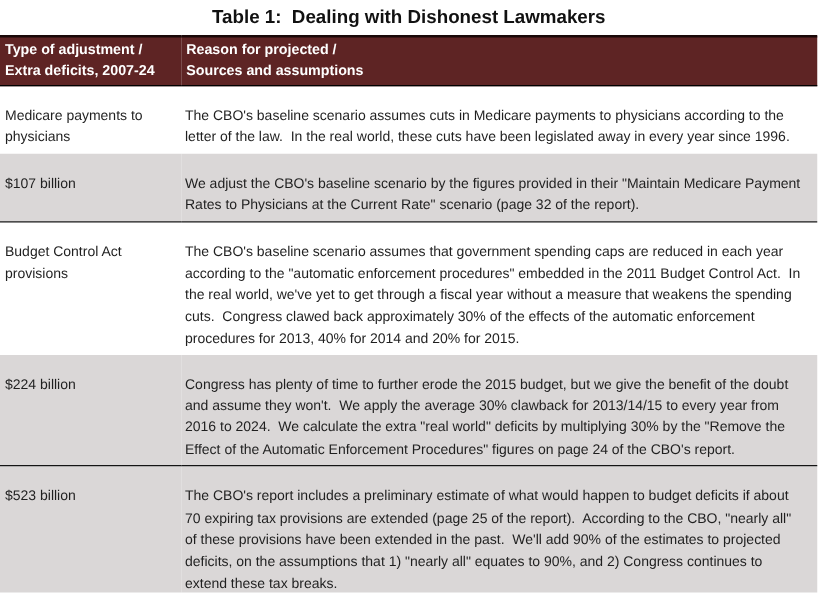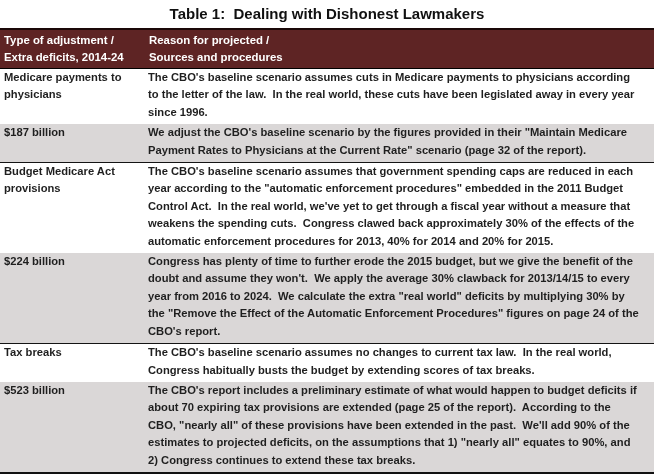--- a/index.html
+++ b/index.html
@@ -43,22 +43,21 @@
     text-align: left;
     font-weight: bold;
     font-size: 11.4px;
     line-height: 16.5px;
     vertical-align: top;
     padding: 2px 6px 3px 4px;
   }
   thead tr { border-bottom: 1.5px solid #000000; margin-left: 47px; }
   td {
     vertical-align: top;
-    padding: 0 6px 3px 4px;
-    font-weight: bold;
+    padding: 16px 6px 3px 4px;
   }
   td.reason {
     padding-left: 3px;
     padding-right: 13px;
     white-space: pre-wrap;
   }
   tr.shaded { background: var(--row-shaded, #dad7d7); }
   tr.group-end { border-bottom: 1.8px solid #141414; }
   .footer {
     font-size: 11px;
@@ -76,48 +75,44 @@
 
   <table class="adjustments">
     <colgroup>
       <col class="c1">
       <col class="c2">
     </colgroup>
     <thead>
       <tr>
         <th>
           <div>Type of adjustment /</div>
-          <div>Extra deficits, 2014-24</div>
+          <div>Extra deficits, 2007-24</div>
         </th>
         <th>
           <div>Reason for projected /</div>
-          <div>Sources and procedures</div>
+          <div>Sources and assumptions</div>
         </th>
       </tr>
     </thead>
     <tbody>
       <tr>
         <td class="adj">Medicare payments to physicians</td>
         <td class="reason">The CBO's baseline scenario assumes cuts in Medicare payments to physicians according to the letter of the law.  In the real world, these cuts have been legislated away in every year since 1996.</td>
       </tr>
       <tr class="shaded group-end">
-        <td class="adj">$187 billion</td>
+        <td class="adj">$107 billion</td>
         <td class="reason">We adjust the CBO's baseline scenario by the figures provided in their "Maintain Medicare Payment Rates to Physicians at the Current Rate" scenario (page 32 of the report).</td>
       </tr>
       <tr>
-        <td class="adj">Budget Medicare Act provisions</td>
+        <td class="adj">Budget Control Act provisions</td>
         <td class="reason">The CBO's baseline scenario assumes that government spending caps are reduced in each year according to the "automatic enforcement procedures" embedded in the 2011 Budget Control Act.  In the real world, we've yet to get through a fiscal year without a measure that weakens the spending cuts.  Congress clawed back approximately 30% of the effects of the automatic enforcement procedures for 2013, 40% for 2014 and 20% for 2015.</td>
       </tr>
       <tr class="shaded group-end">
         <td class="adj">$224 billion</td>
         <td class="reason">Congress has plenty of time to further erode the 2015 budget, but we give the benefit of the doubt and assume they won't.  We apply the average 30% clawback for 2013/14/15 to every year from 2016 to 2024.  We calculate the extra "real world" deficits by multiplying 30% by the "Remove the Effect of the Automatic Enforcement Procedures" figures on page 24 of the CBO's report.</td>
-      </tr>
-      <tr>
-        <td class="adj">Tax breaks</td>
-        <td class="reason">The CBO's baseline scenario assumes no changes to current tax law.  In the real world, Congress habitually busts the budget by extending scores of tax breaks.</td>
       </tr>
       <tr class="shaded">
         <td class="adj">$523 billion</td>
         <td class="reason">The CBO's report includes a preliminary estimate of what would happen to budget deficits if about 70 expiring tax provisions are extended (page 25 of the report).  According to the CBO, "nearly all" of these provisions have been extended in the past.  We'll add 90% of the estimates to projected deficits, on the assumptions that 1) "nearly all" equates to 90%, and 2) Congress continues to extend these tax breaks.</td>
       </tr>
     </tbody>
   </table>
 
   <div class="footer">www.cyniconomics.com</div>
 

